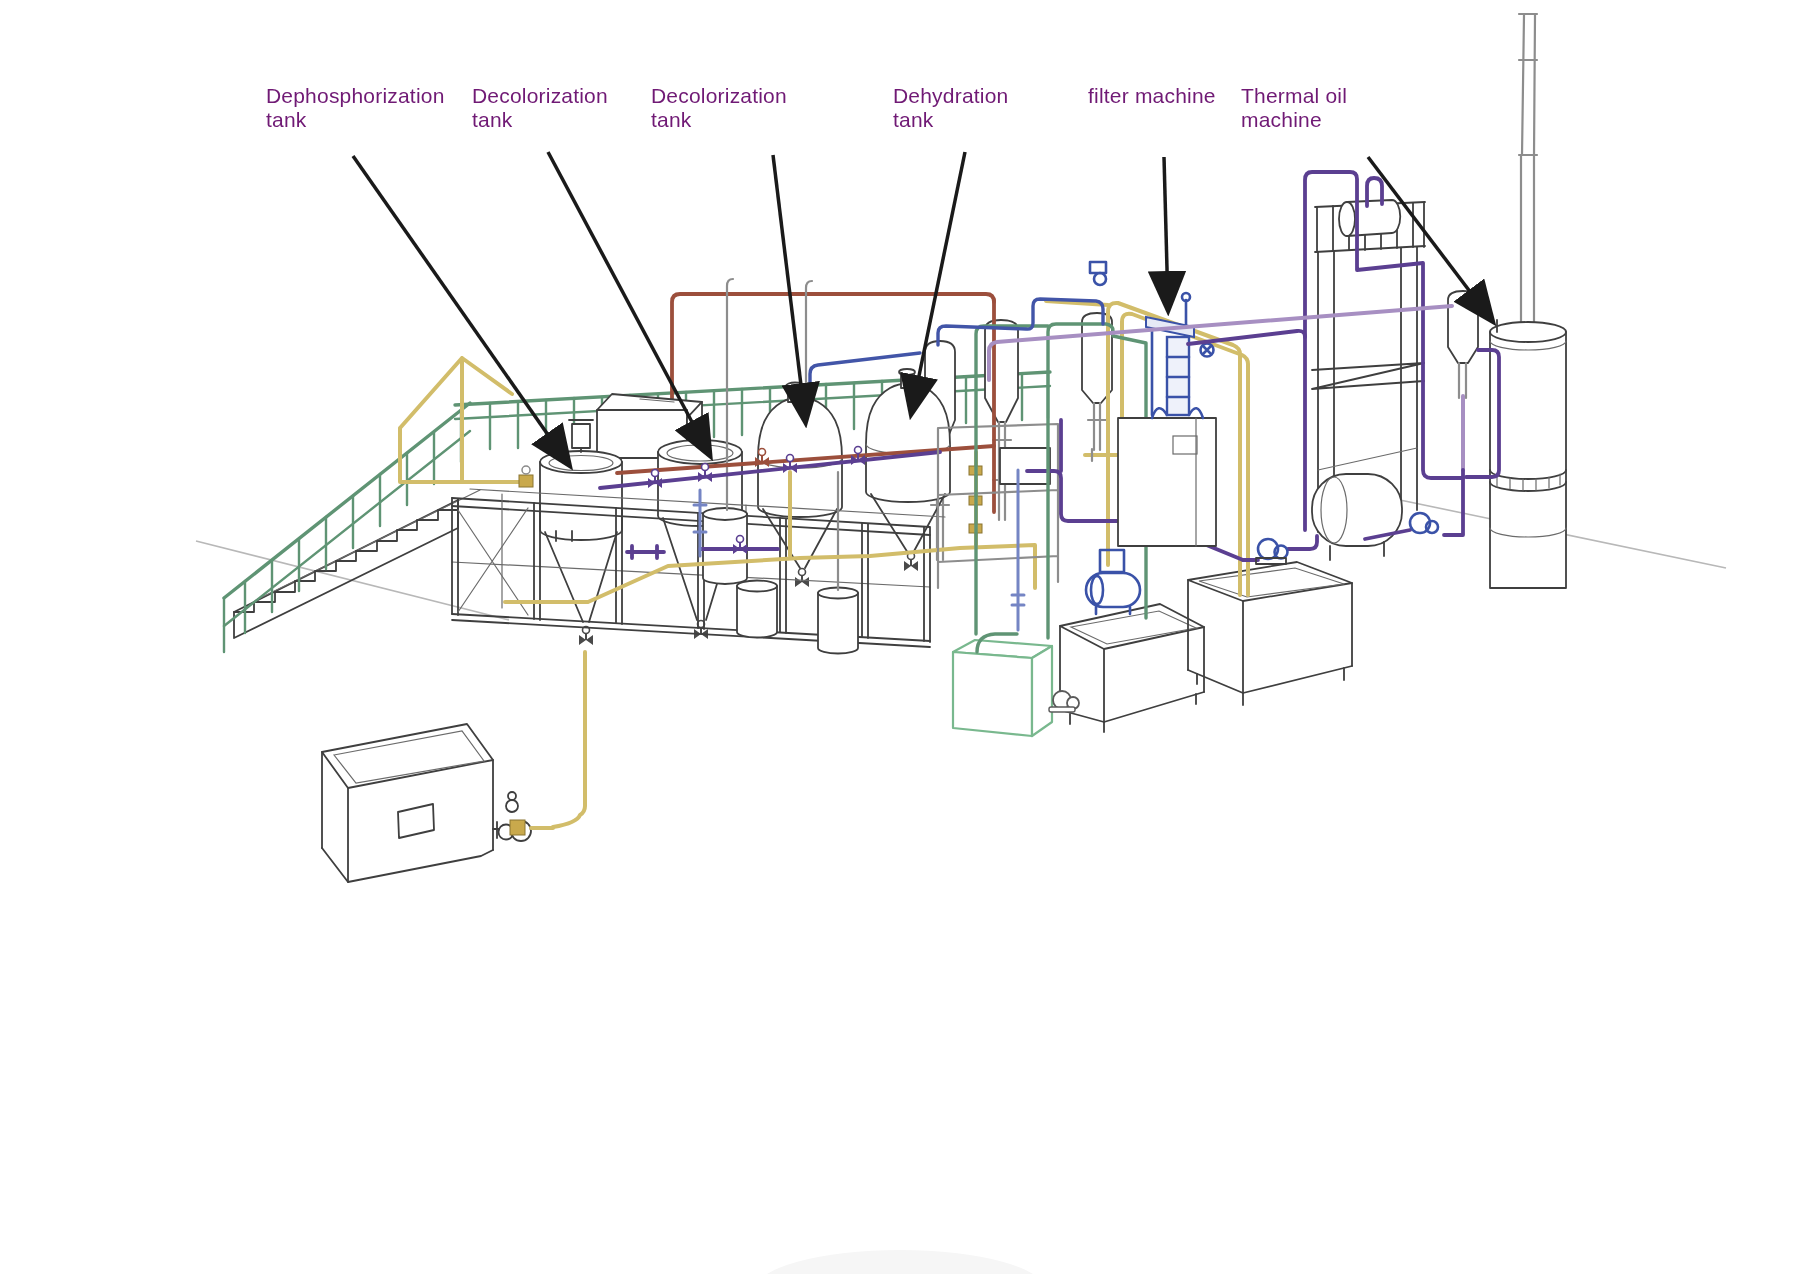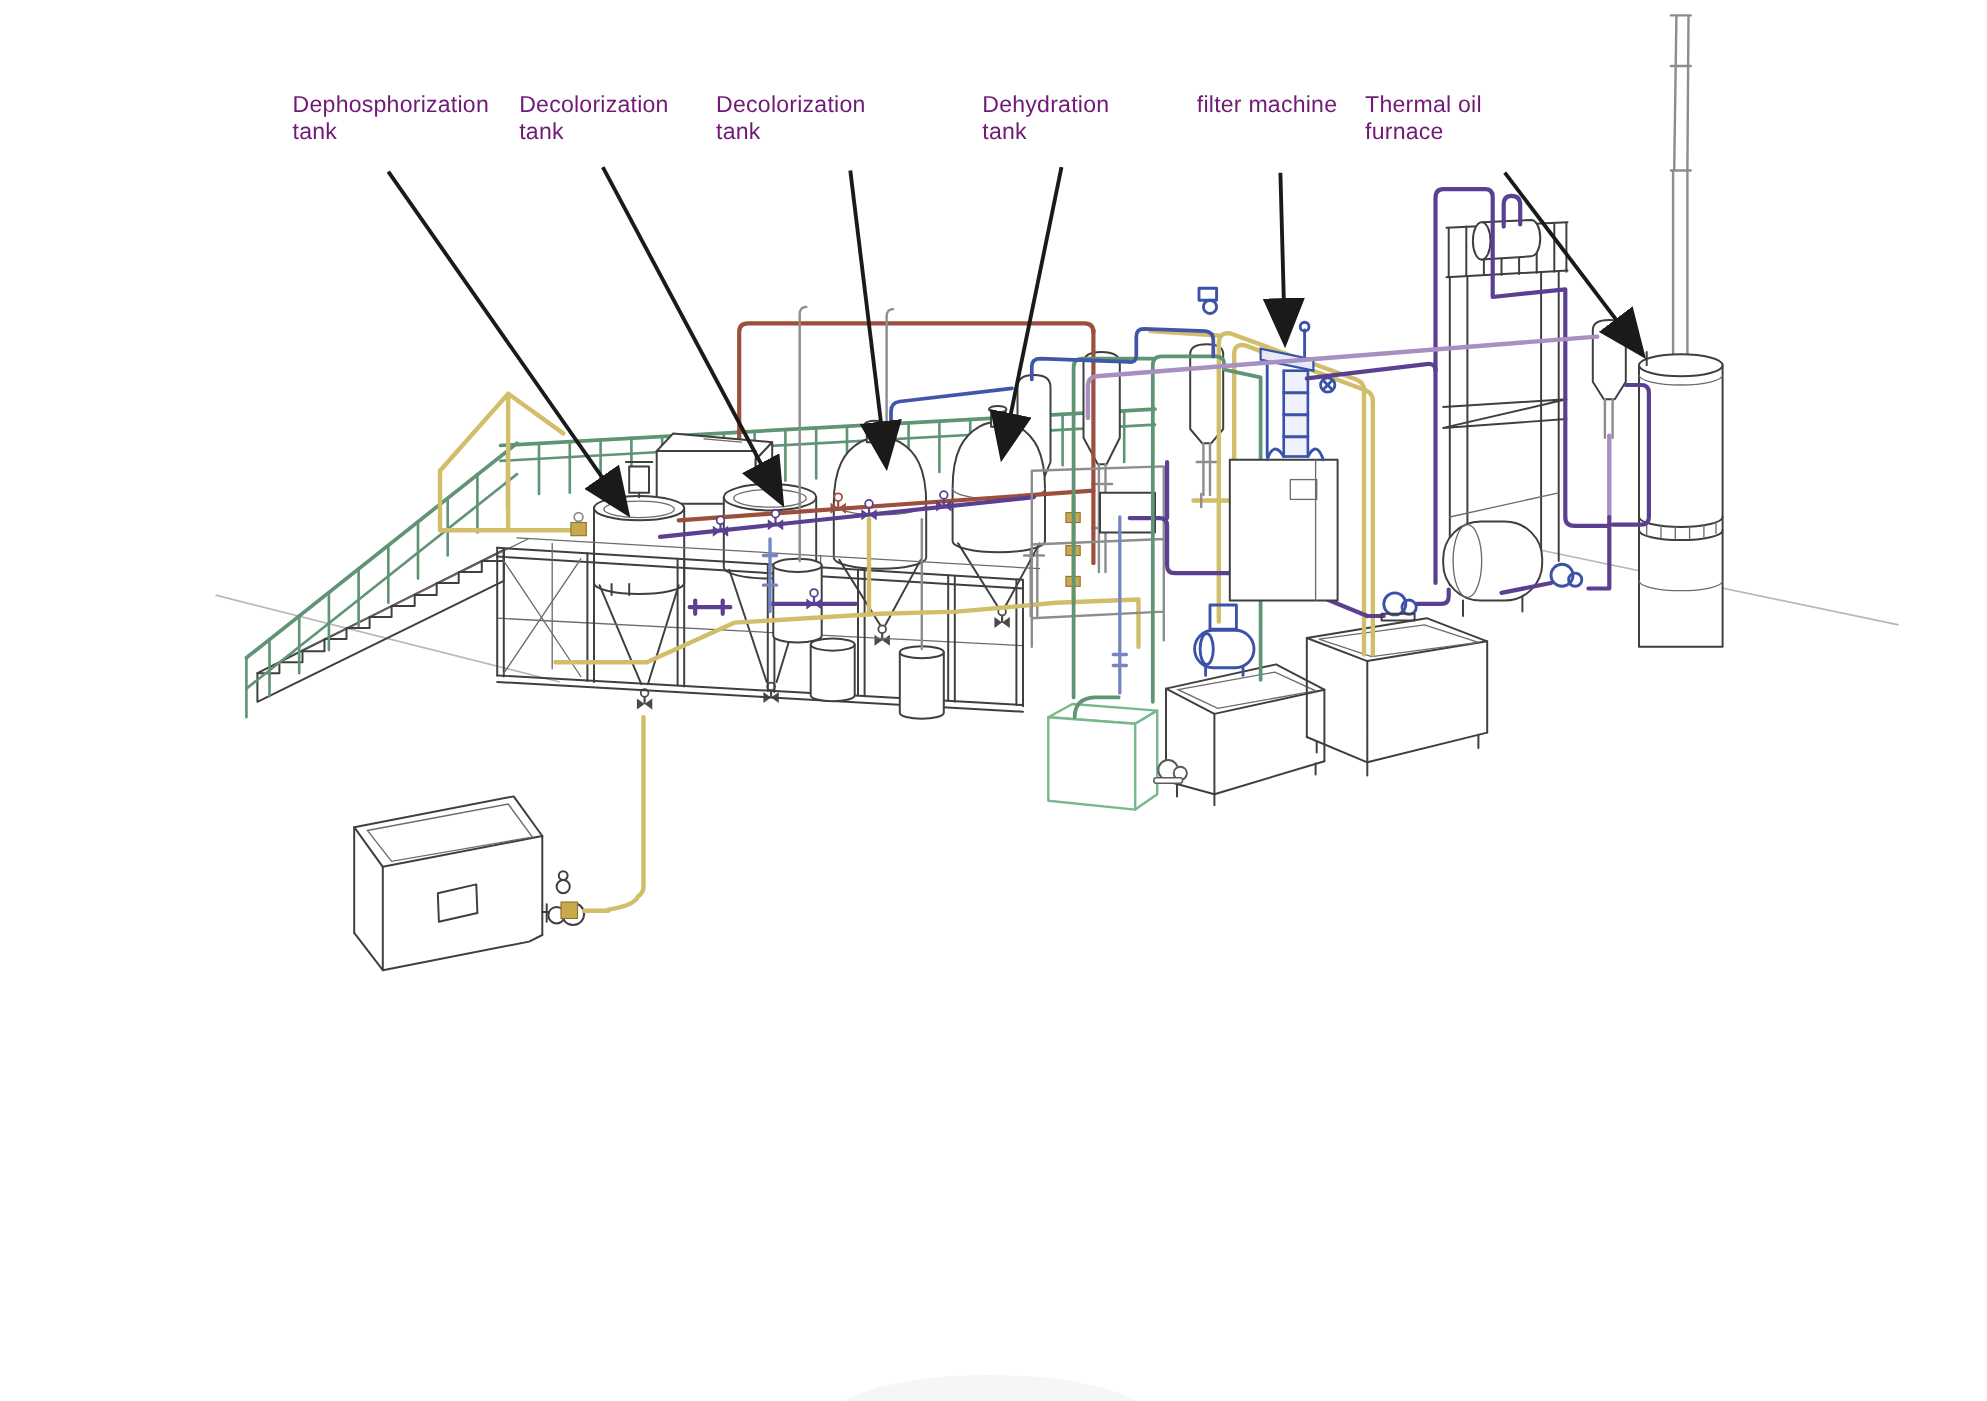--- a/index.html
+++ b/index.html
@@ -358,15 +358,15 @@
   <div class="label" style="left:893px;top:84px">
     <span>Dehydration</span>
     <span>tank</span>
   </div>
   <div class="label" style="left:1088px;top:84px">
     <span>filter machine</span>
     <span></span>
   </div>
   <div class="label" style="left:1241px;top:84px">
     <span>Thermal oil</span>
-    <span>furnace</span>
+    <span>machine</span>
   </div>
 </div>
 
 </body></html>

